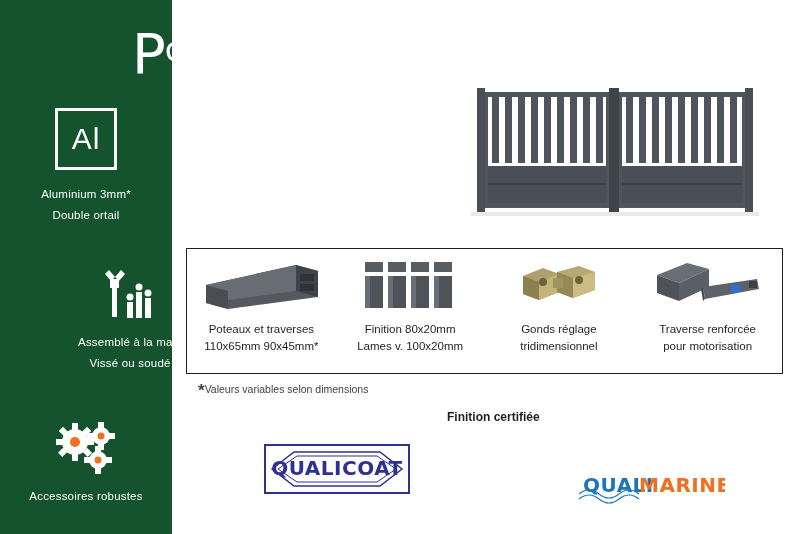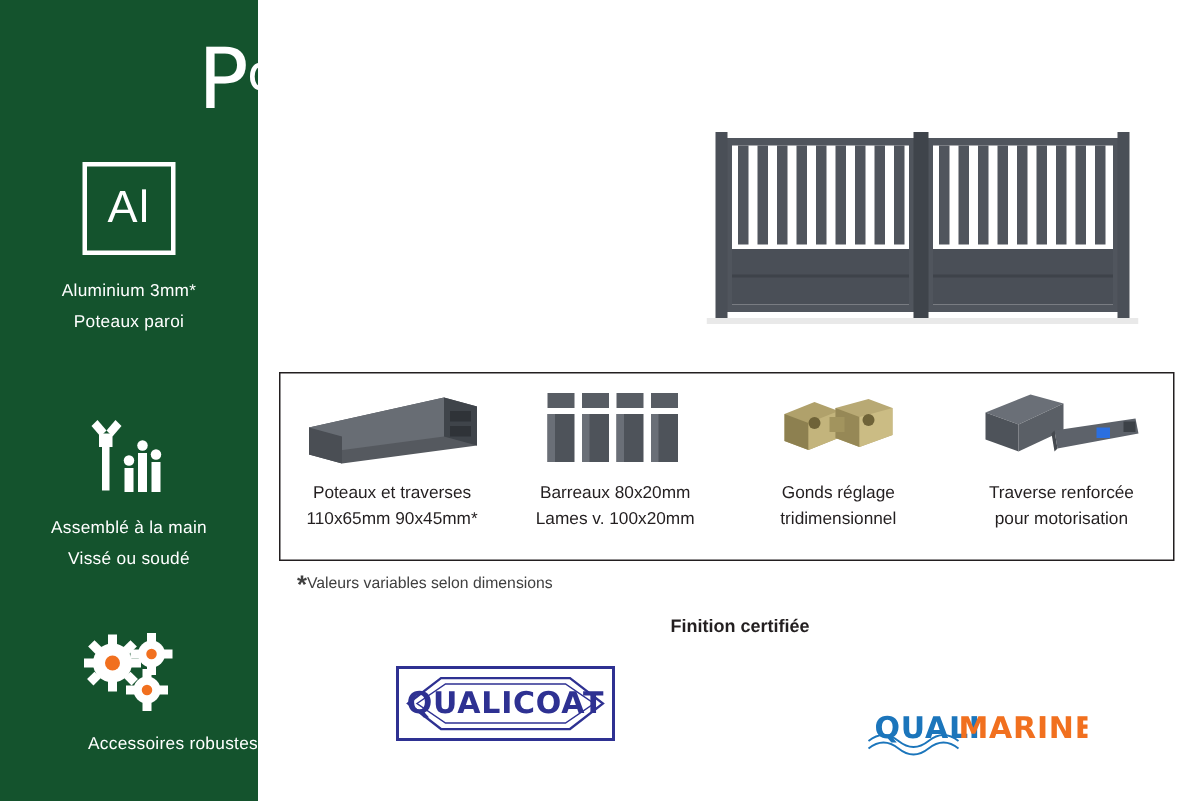--- a/index.html
+++ b/index.html
@@ -185,43 +185,43 @@
 
 <div class="page">
 
   <div class="sidebar">
 
     <div class="side-block" style="top:108px;">
       <div class="al-square">
         <span>Al</span>
       </div>
       <div class="label">Aluminium 3mm*</div>
-      <div class="label">Poteaux paroi</div>
+      <div class="label">Double ortail</div>
     </div>
 
-    <div class="side-block" style="top:278px;">
+    <div class="side-block" style="top:268px;padding-left:44px;">
       <svg class="svg-icon" width="66" height="54" viewBox="0 0 66 54">
 
         <path d="M12 2 l6 7 -4 4 -6 -7 z" fill="#ffffff"></path>
         <path d="M24 2 l-6 7 4 4 6 -7 z" fill="#ffffff"></path>
         <rect x="13" y="11" width="9" height="9" fill="#ffffff"></rect>
         <rect x="15" y="19" width="5" height="30" fill="#ffffff"></rect>
 
         <rect x="30" y="34" width="6" height="16" fill="#ffffff"></rect>
         <rect x="39" y="24" width="6" height="26" fill="#ffffff"></rect>
         <rect x="48" y="30" width="6" height="20" fill="#ffffff"></rect>
         <circle cx="33" cy="29" r="3.5" fill="#ffffff"></circle>
         <circle cx="42" cy="19" r="3.5" fill="#ffffff"></circle>
         <circle cx="51" cy="25" r="3.5" fill="#ffffff"></circle>
       </svg>
       <div class="label">Assemblé à la main</div>
       <div class="label">Vissé ou soudé</div>
     </div>
 
-    <div class="side-block" style="top:420px;text-align:right;">
+    <div class="side-block" style="top:420px;">
       <svg class="svg-icon" width="70" height="56" viewBox="0 0 70 56">
         <g fill="#ffffff">
 
           <circle cx="24" cy="22" r="13"></circle>
           <rect x="21" y="3" width="6" height="8"></rect>
           <rect x="21" y="33" width="6" height="8"></rect>
           <rect x="5" y="19" width="8" height="6"></rect>
           <rect x="35" y="19" width="8" height="6"></rect>
           <rect x="9" y="8" width="6" height="7" transform="rotate(-45 12 11)"></rect>
           <rect x="33" y="8" width="6" height="7" transform="rotate(45 36 11)"></rect>
@@ -333,21 +333,21 @@
               <rect x="73" y="18" width="18" height="32"></rect>
             </g>
             <g fill="#6a6f77">
               <rect x="4" y="18" width="5" height="32"></rect>
               <rect x="27" y="18" width="5" height="32"></rect>
               <rect x="50" y="18" width="5" height="32"></rect>
               <rect x="73" y="18" width="5" height="32"></rect>
             </g>
           </svg>
         </div>
-        <div class="cell-line l1">Barreaux 80x20mm</div>
+        <div class="cell-line l1">Finition 80x20mm</div>
         <div class="cell-line">Lames v. 100x20mm</div>
       </div>
 
       <div class="panel-cell">
         <div class="cell-art">
           <svg width="92" height="56" viewBox="0 0 92 56">
             <polygon points="10,18 30,10 46,16 46,34 26,42 10,36" fill="#b0a16b"></polygon>
             <polygon points="10,18 26,24 26,42 10,36" fill="#8d8050"></polygon>
             <polygon points="26,24 46,16 46,34 26,42" fill="#c3b47c"></polygon>
             <polygon points="44,14 66,8 82,14 82,32 60,40 44,34" fill="#b8a974"></polygon>

